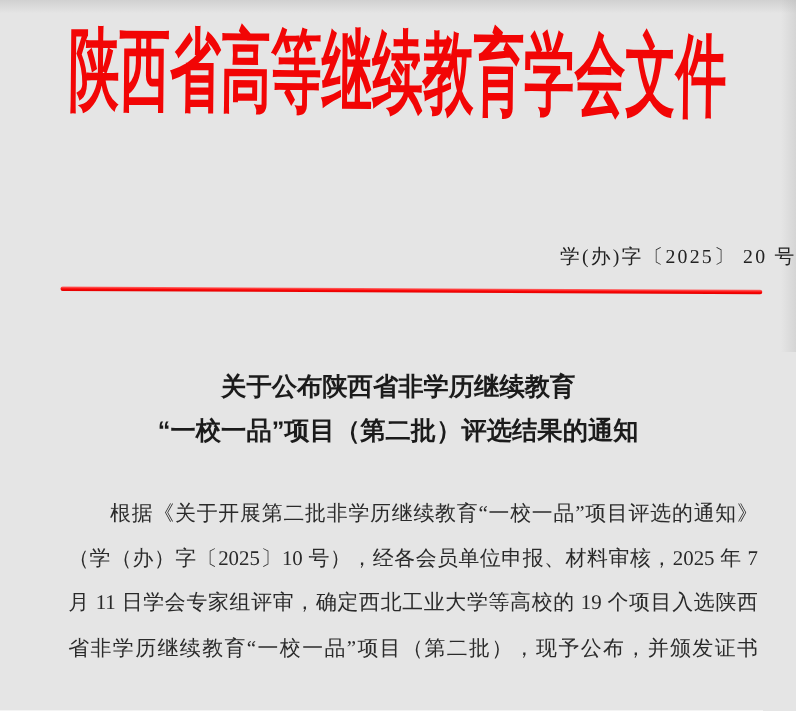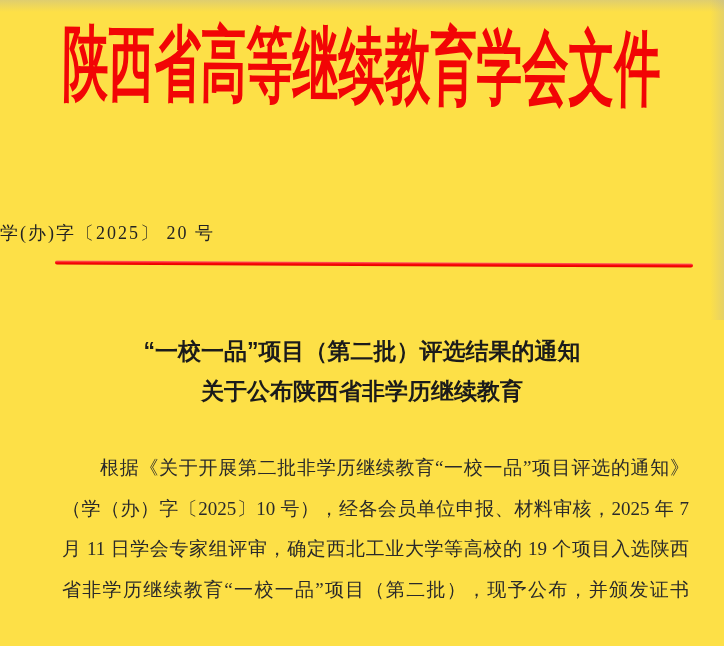--- a/index.html
+++ b/index.html
@@ -7,21 +7,21 @@
     padding: 0;
     width: 724px;
     height: 646px;
     overflow: hidden;
     background: #ffffff;
   }
   .page {
     position: relative;
     width: 724px;
     height: 646px;
-    background: #fde047;
+    background: #e5e5e5;
     font-family: "Liberation Serif", "DejaVu Serif", serif;
     text-decoration: underline;
   }
   
   .shade-top {
     position: absolute;
     top: 0; left: 0; right: 0;
     height: 12px;
     background: linear-gradient(180deg, rgba(175,175,175,0.38), rgba(255,255,255,0));
     pointer-events: none;
@@ -46,21 +46,21 @@
     white-space: nowrap;
     transform: rotate(0.55deg) scaleY(1.78);
     transform-origin: center top;
   }
   
   .doc-number {
     position: absolute;
     top: 221px;
     left: 0;
     width: 100%;
-    text-align: left;
+    text-align: right;
     font-size: 18px;
     letter-spacing: 2px;
     color: #232323;
   }
   
   .red-line {
     position: absolute;
     top: 262px;
     left: 55px;
     width: 638px;
@@ -108,22 +108,22 @@
   <div class="shade-top"></div>
   <div class="shade-right"></div>
 
   <div class="letterhead" style="color: rgb(242, 5, 5);">陕西省高等继续教育学会文件</div>
 
   <div class="doc-number">学(办)字〔2025〕 20 号</div>
 
   <div class="red-line"></div>
 
   <div class="notice-title" style="color: rgb(27, 27, 27);">
+    <div>关于公布陕西省非学历继续教育</div>
     <div>“一校一品”项目（第二批）评选结果的通知</div>
-    <div>关于公布陕西省非学历继续教育</div>
   </div>
 
   <div class="doc-body" style="color: rgb(42, 42, 42);">
     <div class="bline just indent">根据《关于开展第二批非学历继续教育“一校一品”项目评选的通知》</div>
     <div class="bline just">（学（办）字〔2025〕10 号），经各会员单位申报、材料审核，2025 年 7</div>
     <div class="bline just">月 11 日学会专家组评审，确定西北工业大学等高校的 19 个项目入选陕西</div>
     <div class="bline just">省非学历继续教育“一校一品”项目（第二批），现予公布，并颁发证书</div>
   </div>
 
 </div>

